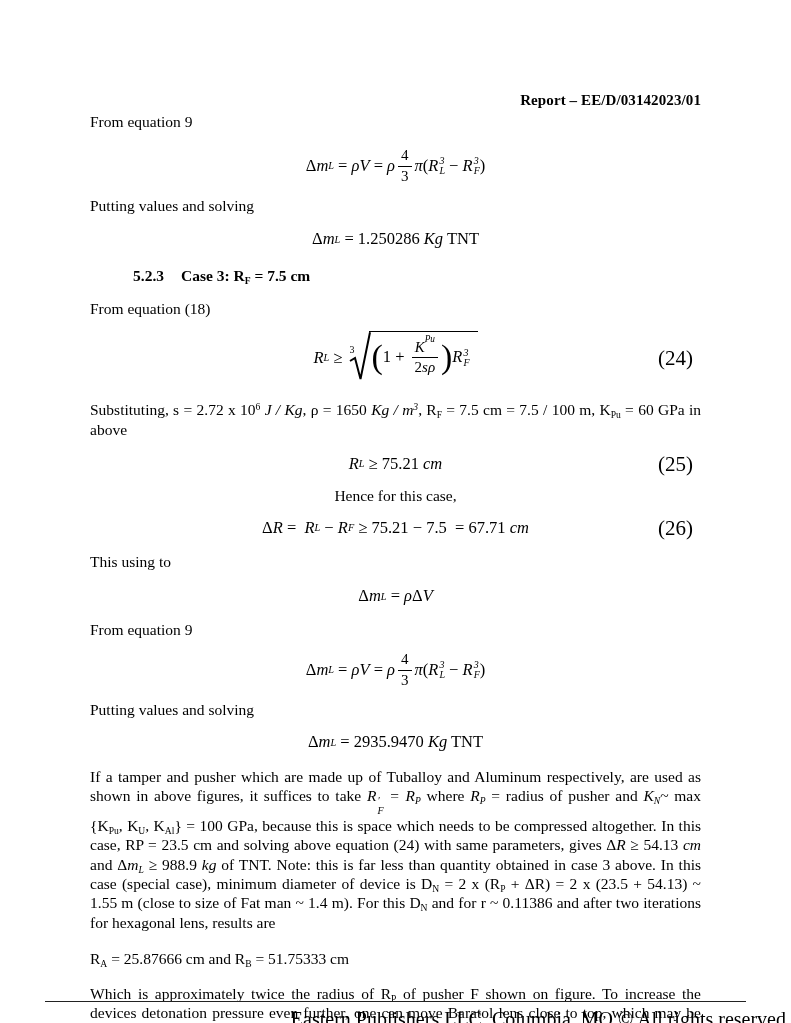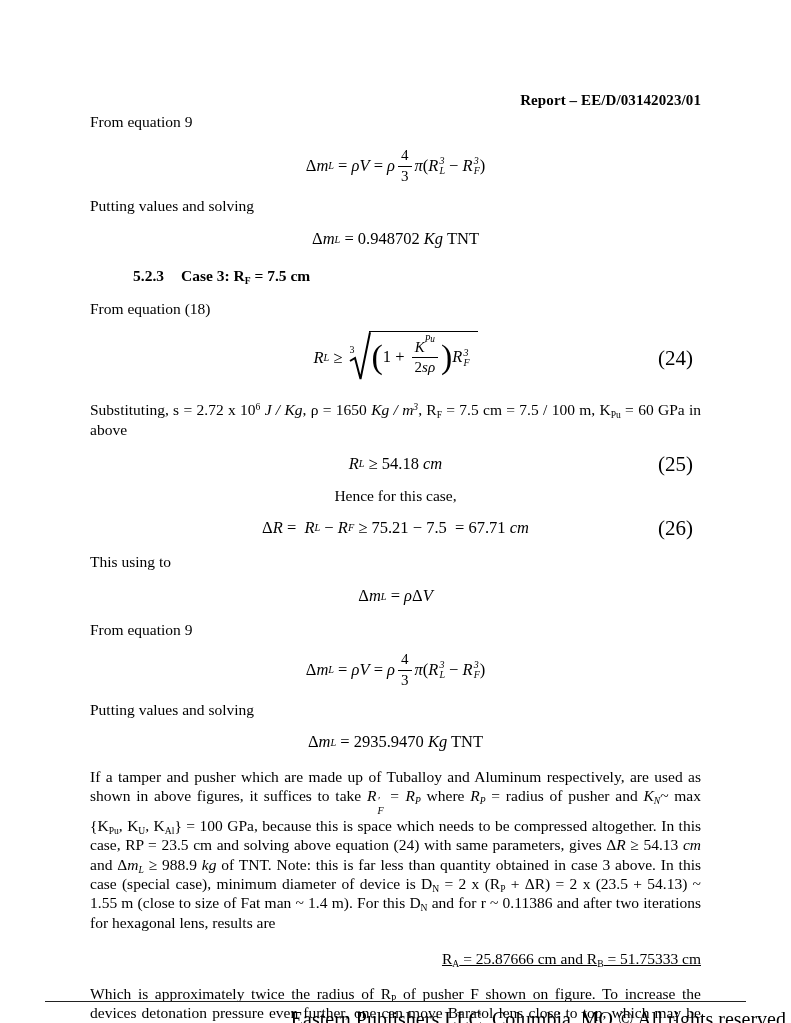--- a/index.html
+++ b/index.html
@@ -25,21 +25,21 @@
   .ss { display:inline-flex; flex-direction:column; align-items:flex-start; font-size:10px; line-height:1.0; vertical-align:-0.42em; margin-left:1px; }
   .para .ss { vertical-align:-0.30em; }
   .bp { font-size:34px; font-style:normal; line-height:0.9; font-weight:400; }
   
   .rad { position:relative; display:inline-flex; align-items:flex-start; margin-left:2px; }
   .ridx { position:absolute; left:1px; top:13px; font-size:10px; font-style:normal; }
   .rsvg { display:block; margin-right:-2px; }
   .rbar { display:inline-flex; align-items:center; border-top:1.6px solid #000; padding:4px 8px 2px 3px; min-height:50px; }
   .heading { font-weight:bold; padding-left:43px; }
   .heading .hnum { margin-right:17px; }
-  .centerline { text-align:right;text-decoration:underline; }
+  .centerline { text-align:left; }
   .footer-rule { position:absolute; left:45px; right:45px; top:954px; border-top:1.3px solid #222; }
   .footer-text { position:absolute; left:0; right:0; top:960px; text-align:right; font-size:20px; }
   .bluebar { position:absolute; left:353px; bottom:0; width:86px; height:16px; background:#4472c4; }
 </style>
 </head>
 <body>
 
 <div class="page">
 
   <div class="hdr">Report – EE/D/03142023/01</div>
@@ -67,21 +67,21 @@
       </span>
   </div>
 
   <div class="lbl" style="margin-top:6px;">Putting values and solving</div>
 
   <div class="eqrow" style="margin-top:13px; min-height:22px;">
     <span class="math">
         <span class="rm">Δ</span>
         <span>m</span>
         <sub>L</sub>
-        <span class="rm"> = 0.948702 </span>
+        <span class="rm"> = 1.250286 </span>
         <span>Kg</span>
         <span class="rm"> TNT</span>
       </span>
   </div>
 
   <div class="heading" style="margin-top:15px;">
     <span class="hnum">5.2.3</span><span><span>Case 3: R</span><sub>F</sub><span> = 7.5 cm</span></span>
   </div>
 
   <div class="lbl" style="margin-top:14px;">From equation (18)</div>
@@ -99,21 +99,21 @@
     </span>
     <span class="eqnum">(24)</span>
   </div>
 
   <div class="para" style="margin-top:11px;"><span>Substituting, s = 2.72 x 10</span><sup>6</sup><span> </span><span class="it">J / Kg</span><span>, ρ = 1650 </span><span class="it">Kg / m</span><sup class="it">3</sup><span>, R</span><sub>F</sub><span> = 7.5 cm = 7.5 / 100 m, K</span><sub>Pu</sub><span> = 60 GPa in above</span></div>
 
   <div class="eqrow" style="margin-top:14px; min-height:22px;">
     <span class="math">
         <span>R</span>
         <sub>L</sub>
-        <span class="rm"> ≥ 54.18 </span>
+        <span class="rm"> ≥ 75.21 </span>
         <span>cm</span>
       </span>
     <span class="eqnum">(25)</span>
   </div>
 
   <div class="lbl" style="margin-top:11px;text-align:center;">Hence for this case,</div>
 
   <div class="eqrow" style="margin-top:12px; min-height:22px;">
     <span class="math">
         <span class="rm">Δ</span>

